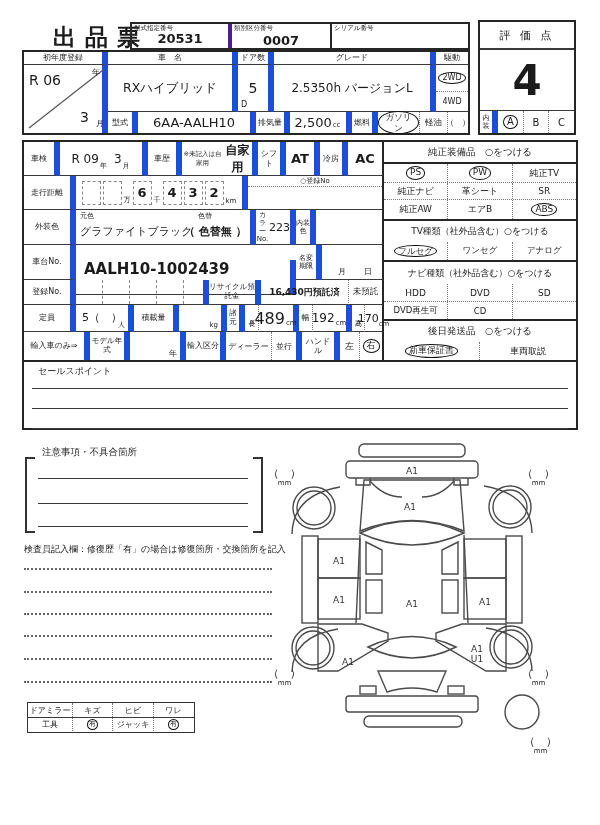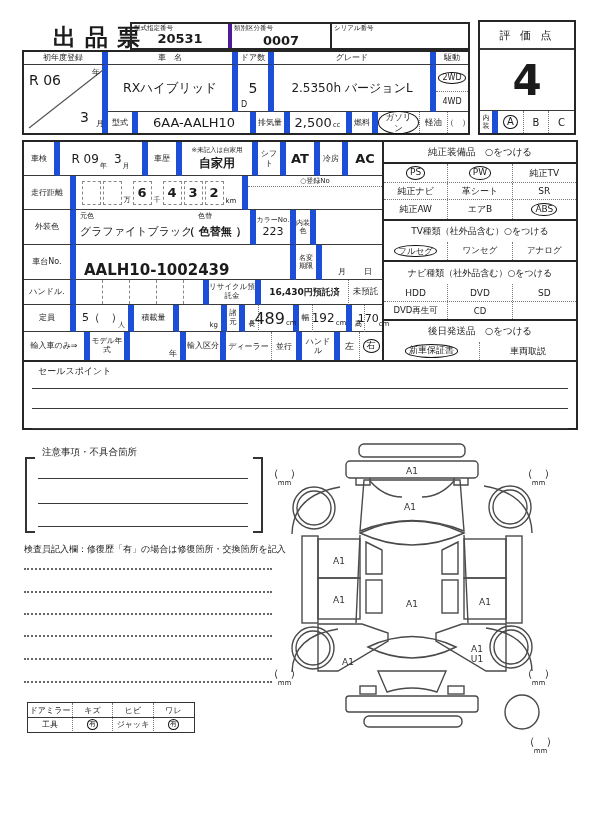--- a/index.html
+++ b/index.html
@@ -1,20 +1,20 @@
 <!DOCTYPE html>
 <html><head>
 <meta charset="utf-8">
 <style>
 *{box-sizing:border-box;margin:0;padding:0}
 body{background:#f2f2f2}
 .page{position:relative;width:600px;height:825px;background:#fff;font-family:"DejaVu Sans","Liberation Sans",sans-serif;color:#1b1b1b;overflow:hidden}
 .abs{position:absolute}
 .flex{display:flex;align-items:center;justify-content:center;text-align:center}
-.col{display:flex;flex-direction:column;align-items:center;justify-content:center;text-align:center}
+.col{display:flex;flex-direction:row;align-items:center;justify-content:center;text-align:center}
 .b2{border:2px solid #262626}
 .br{border-right:6px solid #1d4ed8}
 .bb{border-bottom:1px solid #3a3a3a}
 .bt2{border-top:2px solid #262626}
 .bl2{border-left:2px solid #262626}
 .brd{border-right:1px dotted #777}
 .bbd{border-bottom:1px dotted #777}
 .lbl{font-size:8px;color:#222;line-height:1.15}
 .circ2{border:1.5px solid #111;border-radius:50%;padding:0 3px;display:inline-block;line-height:1.25}
 .dash{border:1.5px dashed #888;width:19px;height:24px;display:inline-flex;align-items:center;justify-content:center;font-size:13px;margin:0 1px;font-weight:bold}
@@ -152,30 +152,30 @@
       <span class="abs" style="left:108px;top:14px;font-size:11px;font-weight:bold">（ 色替無 ）</span>
     </div>
     <div class="abs col br bb" style="left:232px;top:68px;width:40px;height:35px">
       <span class="lbl" style="font-size:7px">カラーNo.</span>
       <span style="font-size:11px">223</span>
     </div>
     <div class="abs flex br bb lbl" style="left:272px;top:68px;width:20px;height:35px;font-size:7px">内装色</div>
     <div class="abs bb" style="left:292px;top:68px;width:66px;height:35px"></div>
 
     <div class="abs flex br bb lbl" style="left:0;top:103px;width:52px;height:35px">車台No.</div>
-    <div class="abs br bb" style="left:52px;top:103px;width:220px;height:35px;display:flex;align-items:flex-end">
+    <div class="abs br bb" style="left:52px;top:118px;width:220px;height:35px;display:flex;align-items:flex-start">
       <span style="font-size:15px;font-weight:bold;padding-left:8px">AALH10-1002439</span>
     </div>
     <div class="abs flex br bb lbl" style="left:272px;top:103px;width:26px;height:35px;font-size:7px;text-align:center">名変期限</div>
     <div class="abs bb" style="left:298px;top:103px;width:60px;height:35px">
       <span class="abs lbl" style="left:16px;bottom:3px">月</span>
       <span class="abs lbl" style="left:42px;bottom:3px">日</span>
     </div>
 
-    <div class="abs flex br bb lbl" style="left:0;top:138px;width:52px;height:25px">ハンドル.</div>
+    <div class="abs flex br bb lbl" style="left:0;top:138px;width:52px;height:25px">登録No.</div>
     <div class="abs br bb" style="left:52px;top:138px;width:133px;height:25px">
       <span class="abs" style="left:26px;top:0;height:100%;border-right:1px dashed #888"></span>
       <span class="abs" style="left:53px;top:0;height:100%;border-right:1px dashed #888"></span>
       <span class="abs" style="left:80px;top:0;height:100%;border-right:1px dashed #888"></span>
       <span class="abs" style="left:107px;top:0;height:100%;border-right:1px dashed #888"></span>
     </div>
     <div class="abs flex br bb lbl" style="left:185px;top:138px;width:52px;height:25px;font-size:7.5px;text-align:center">リサイクル預託金</div>
     <div class="abs flex brd bb" style="left:237px;top:138px;width:88px;height:25px;font-size:9px;font-weight:bold">16,430円預託済</div>
     <div class="abs flex bb" style="left:325px;top:138px;width:33px;height:25px;font-size:8.5px">未預託</div>
 

